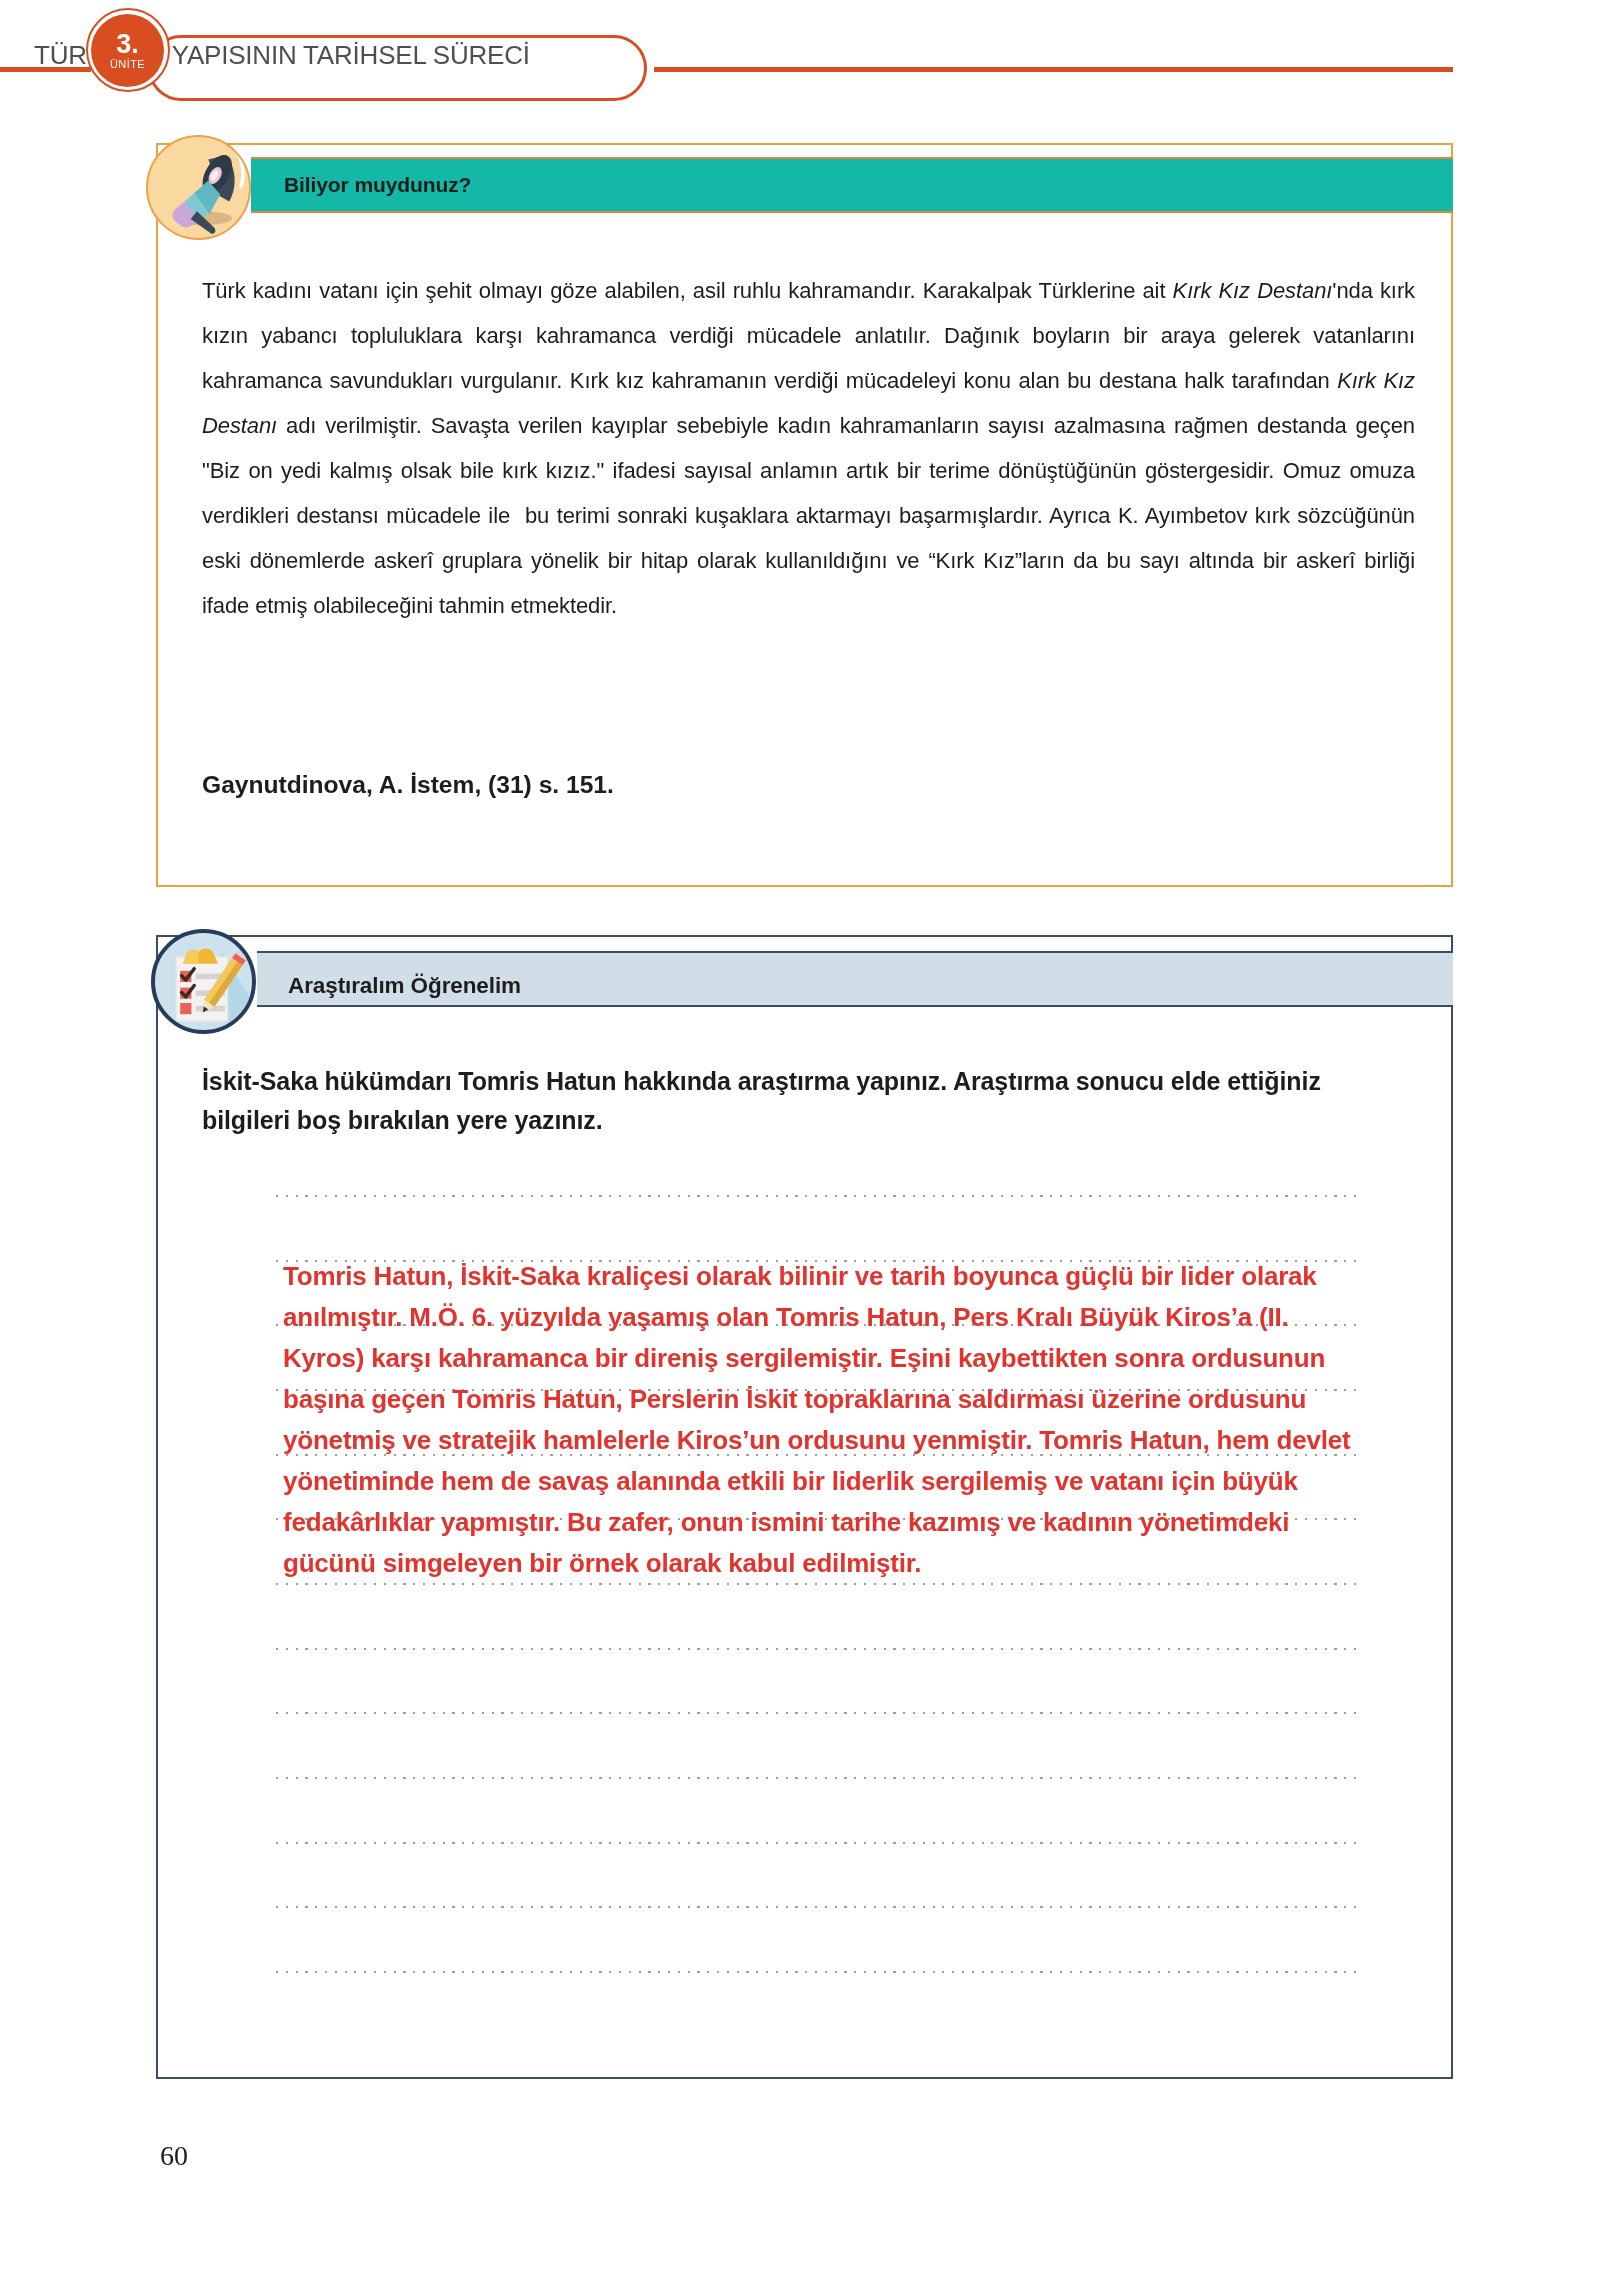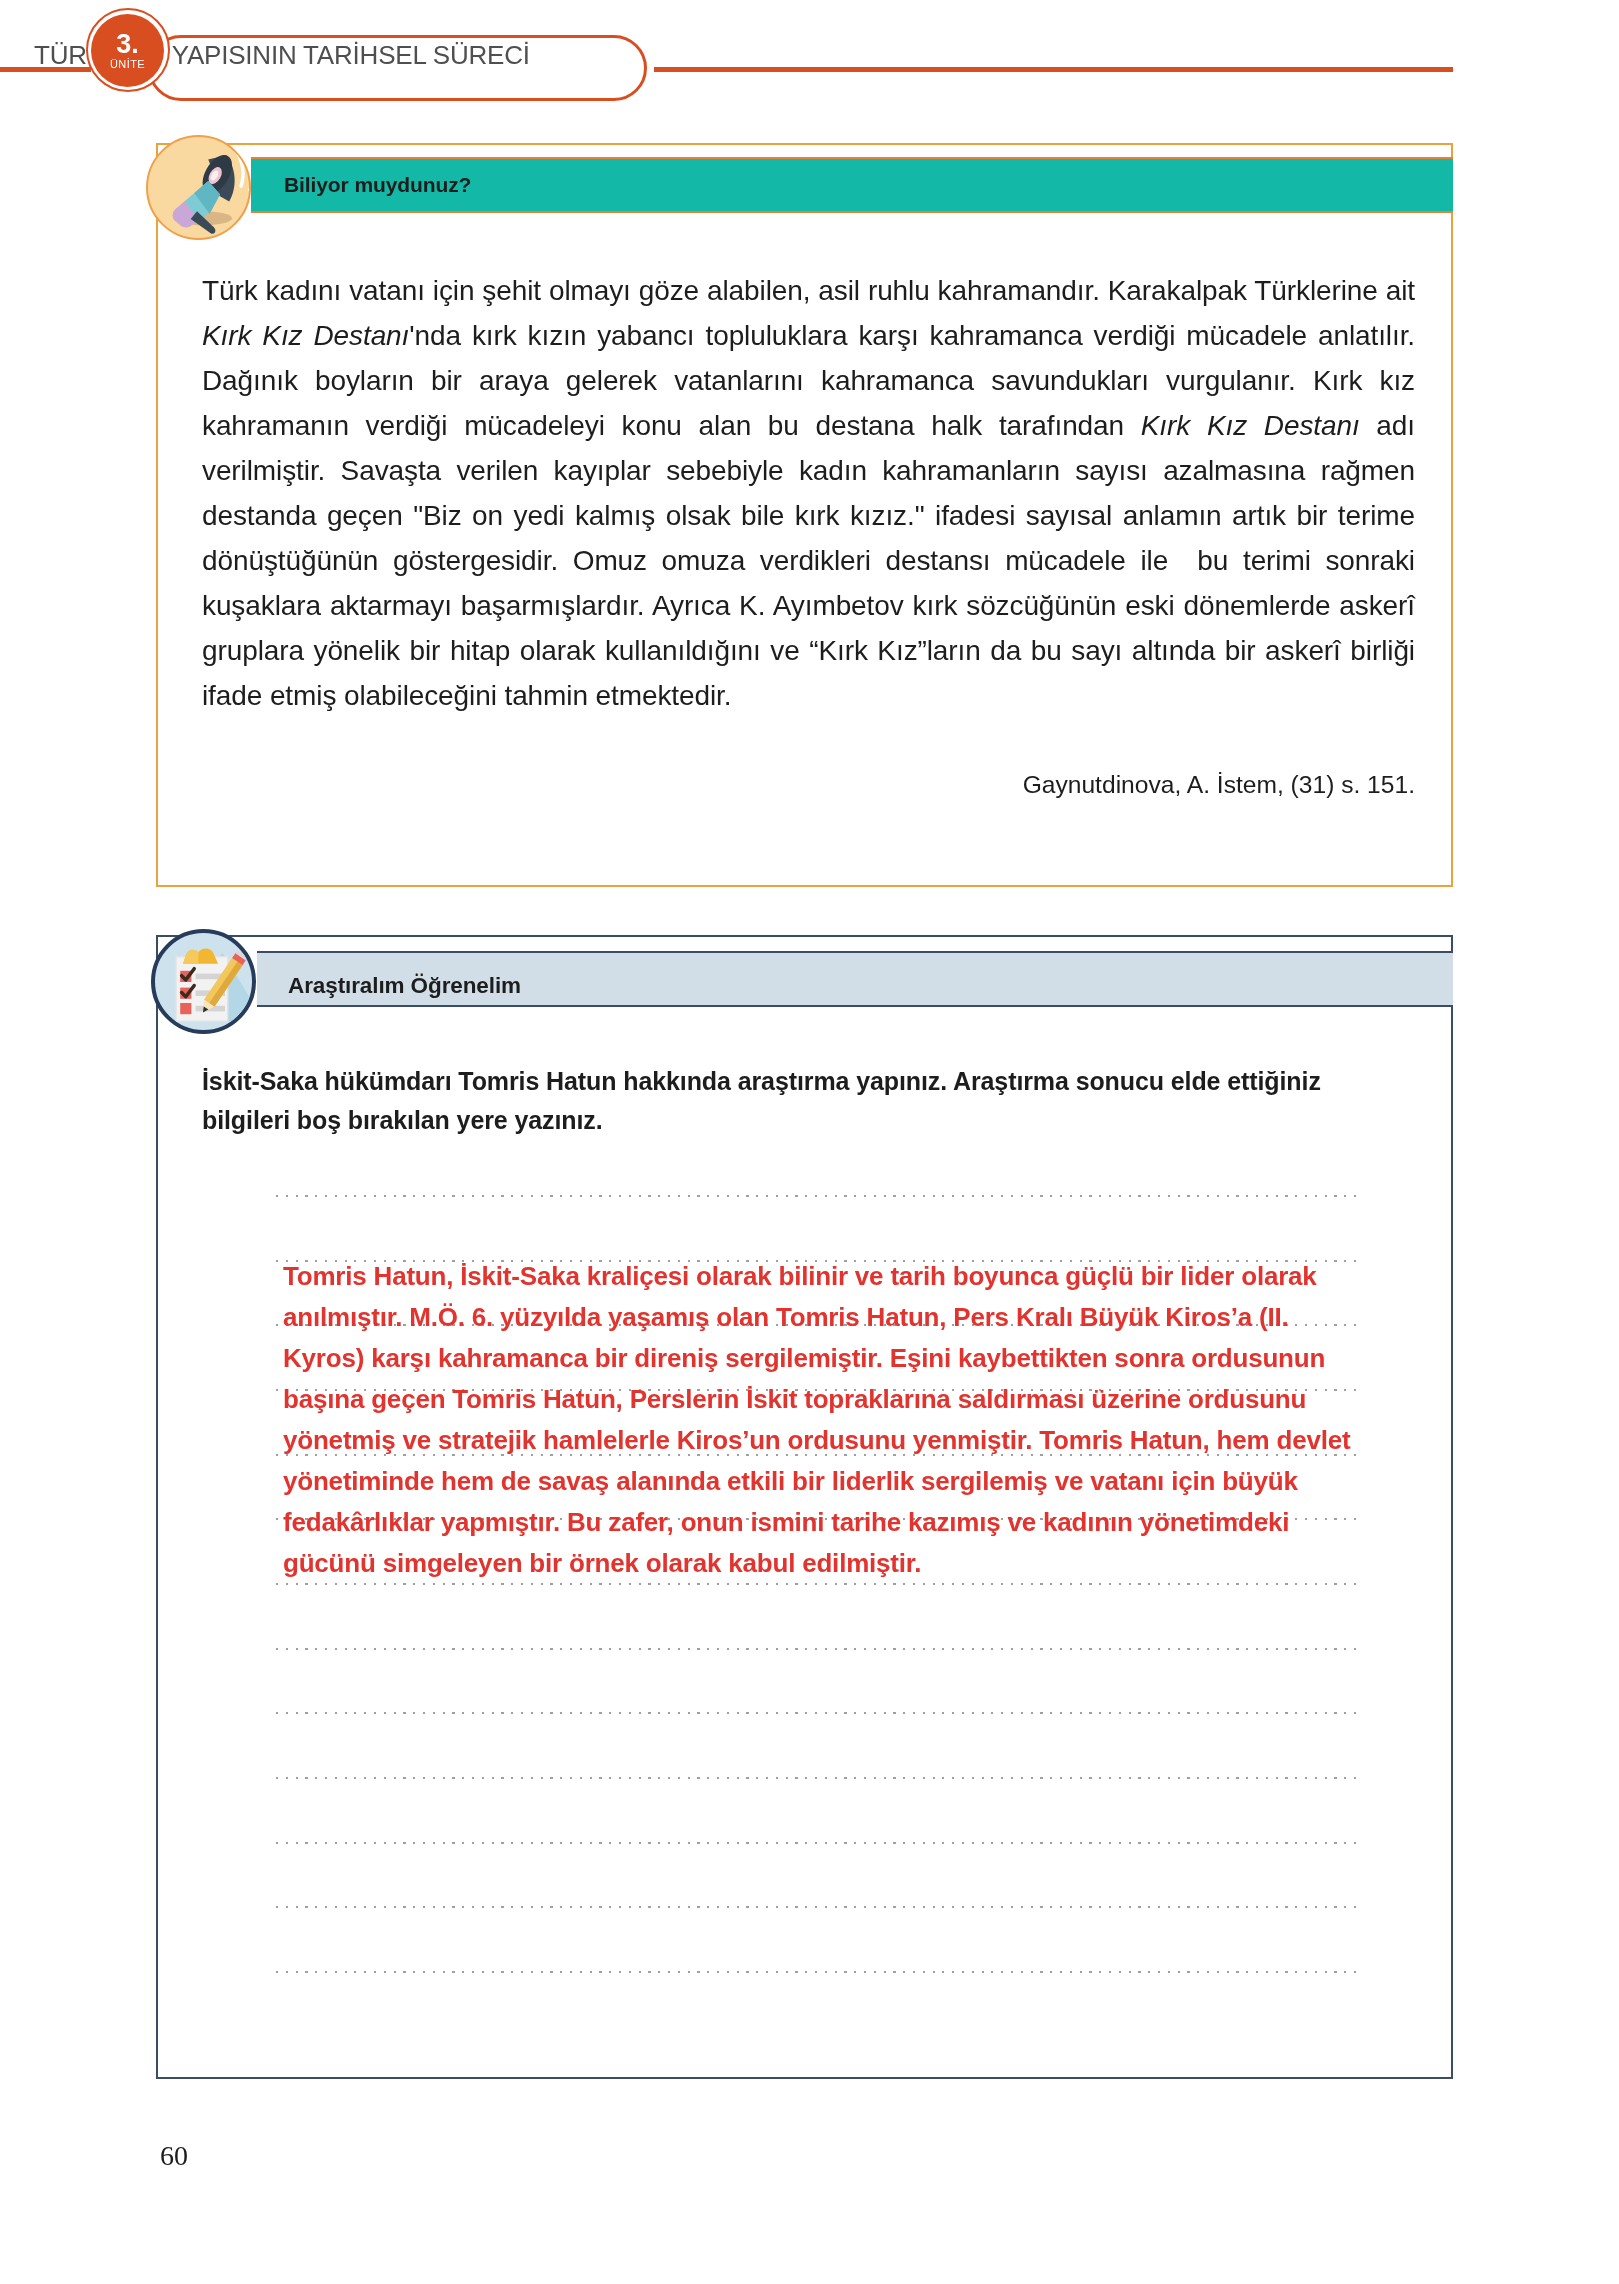--- a/index.html
+++ b/index.html
@@ -148,36 +148,37 @@
     background: #CDE2EC;
     border: 4.2px solid #263C5A;
     box-sizing: border-box;
   }
 
   #dyk-text {
     position: absolute;
     left: 202px;
     top: 268px;
     width: 1213px;
-    font-size: 28px;
+    font-size: 22px;
     line-height: 45px;
     color: #1d1d1d;
     text-align: justify;
     text-justify: inter-word;
     letter-spacing: -0.1px;
   }
   #dyk-text i { font-style: italic; }
   #dyk-citation {
     position: absolute;
     left: 202px;
     top: 771px;
     width: 1213px;
     font-size: 24.6px;
     color: #1d1d1d;
-    text-align: right;
+    text-align: left;
+    font-weight: bold;
   }
 
   
   #research-box {
     position: absolute;
     left: 156px;
     top: 935px;
     width: 1297px;
     height: 1144px;
     border: 2.1px solid #3B4D66;

